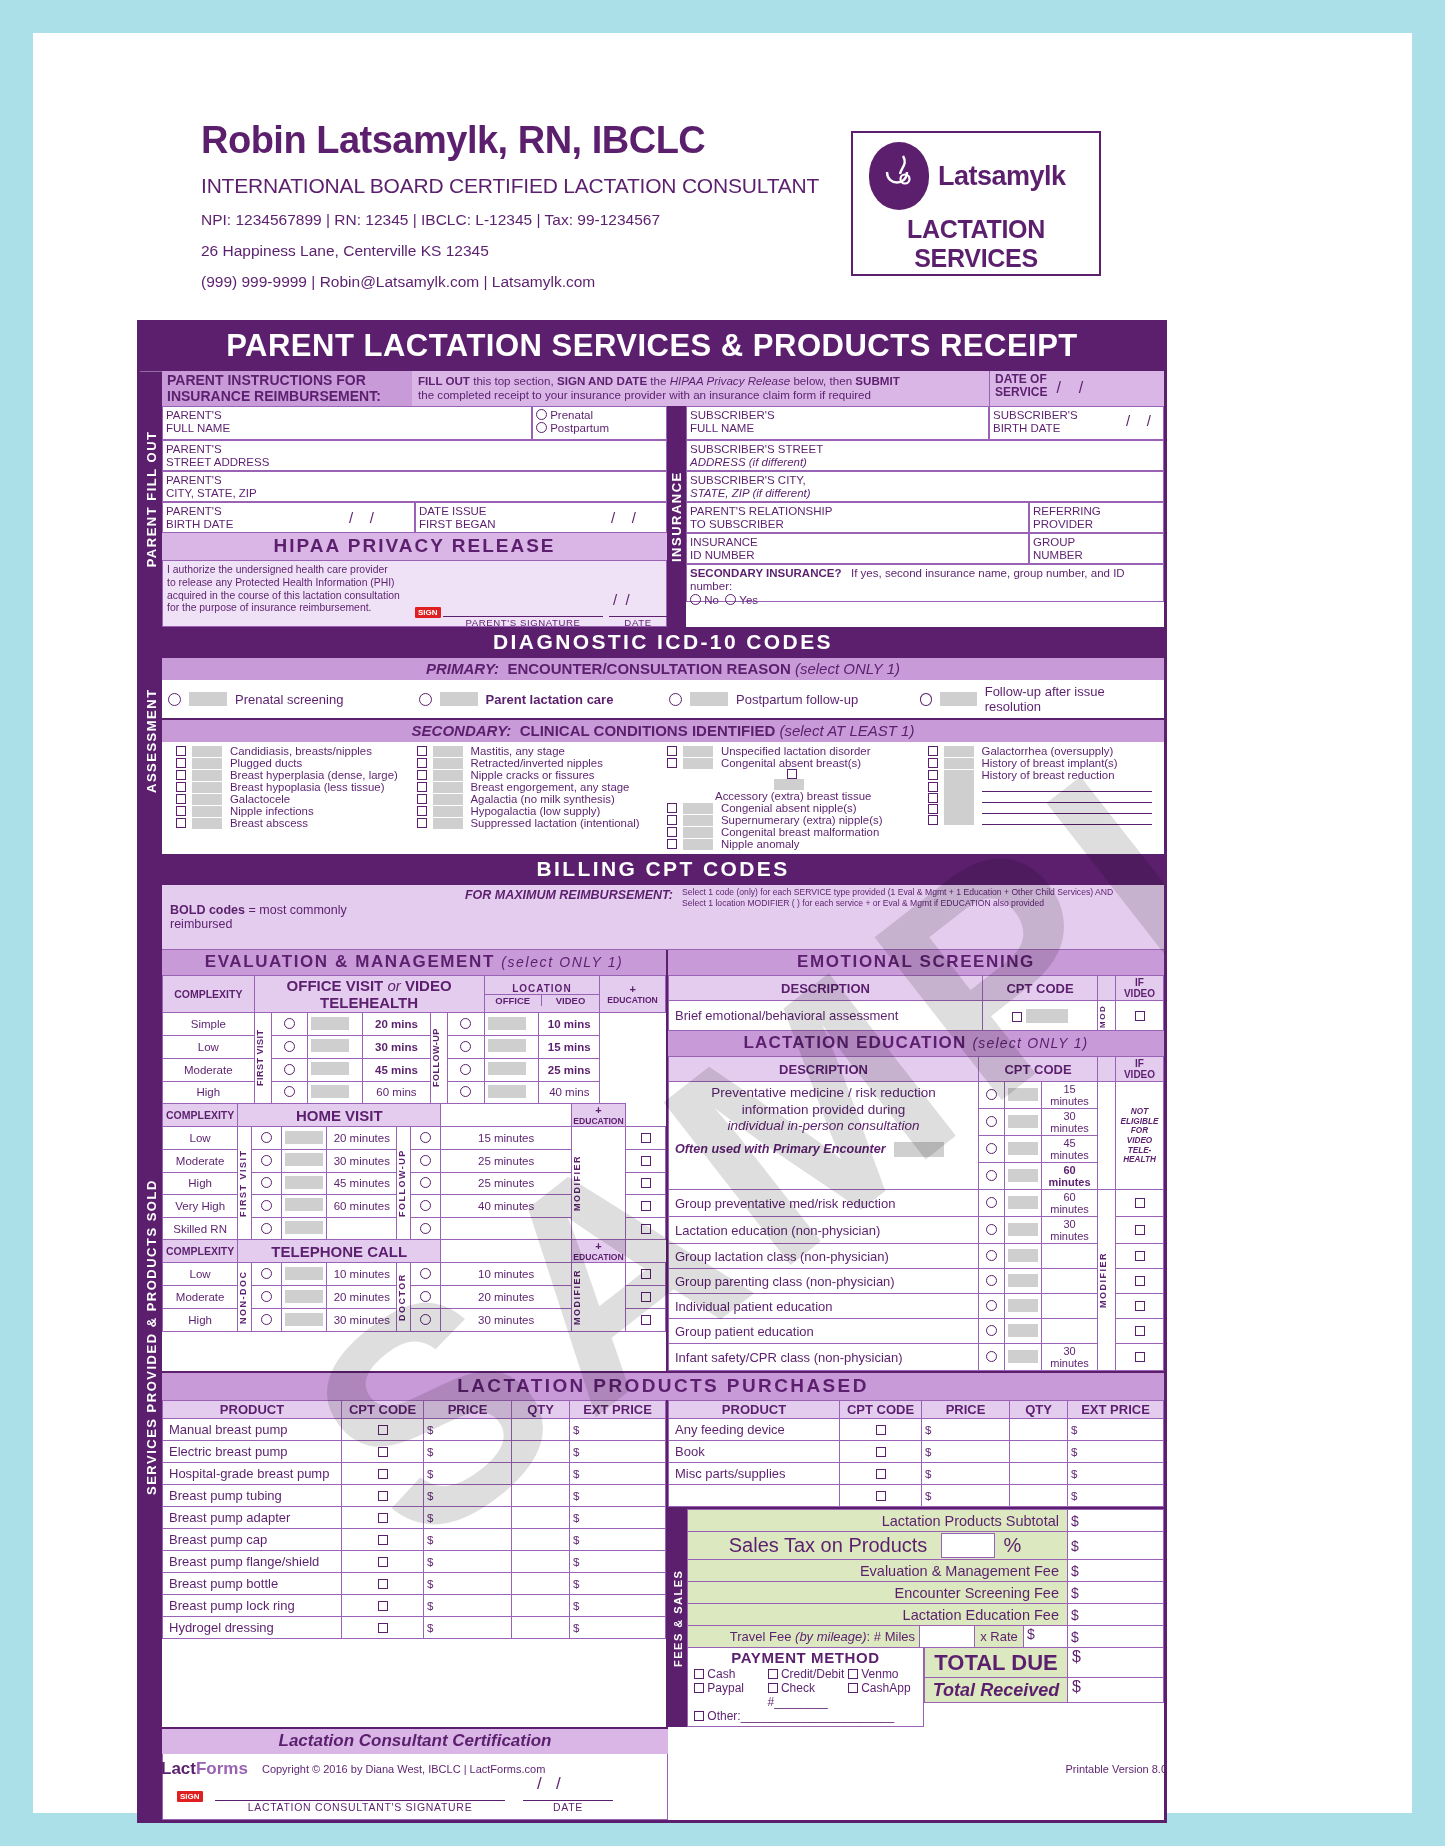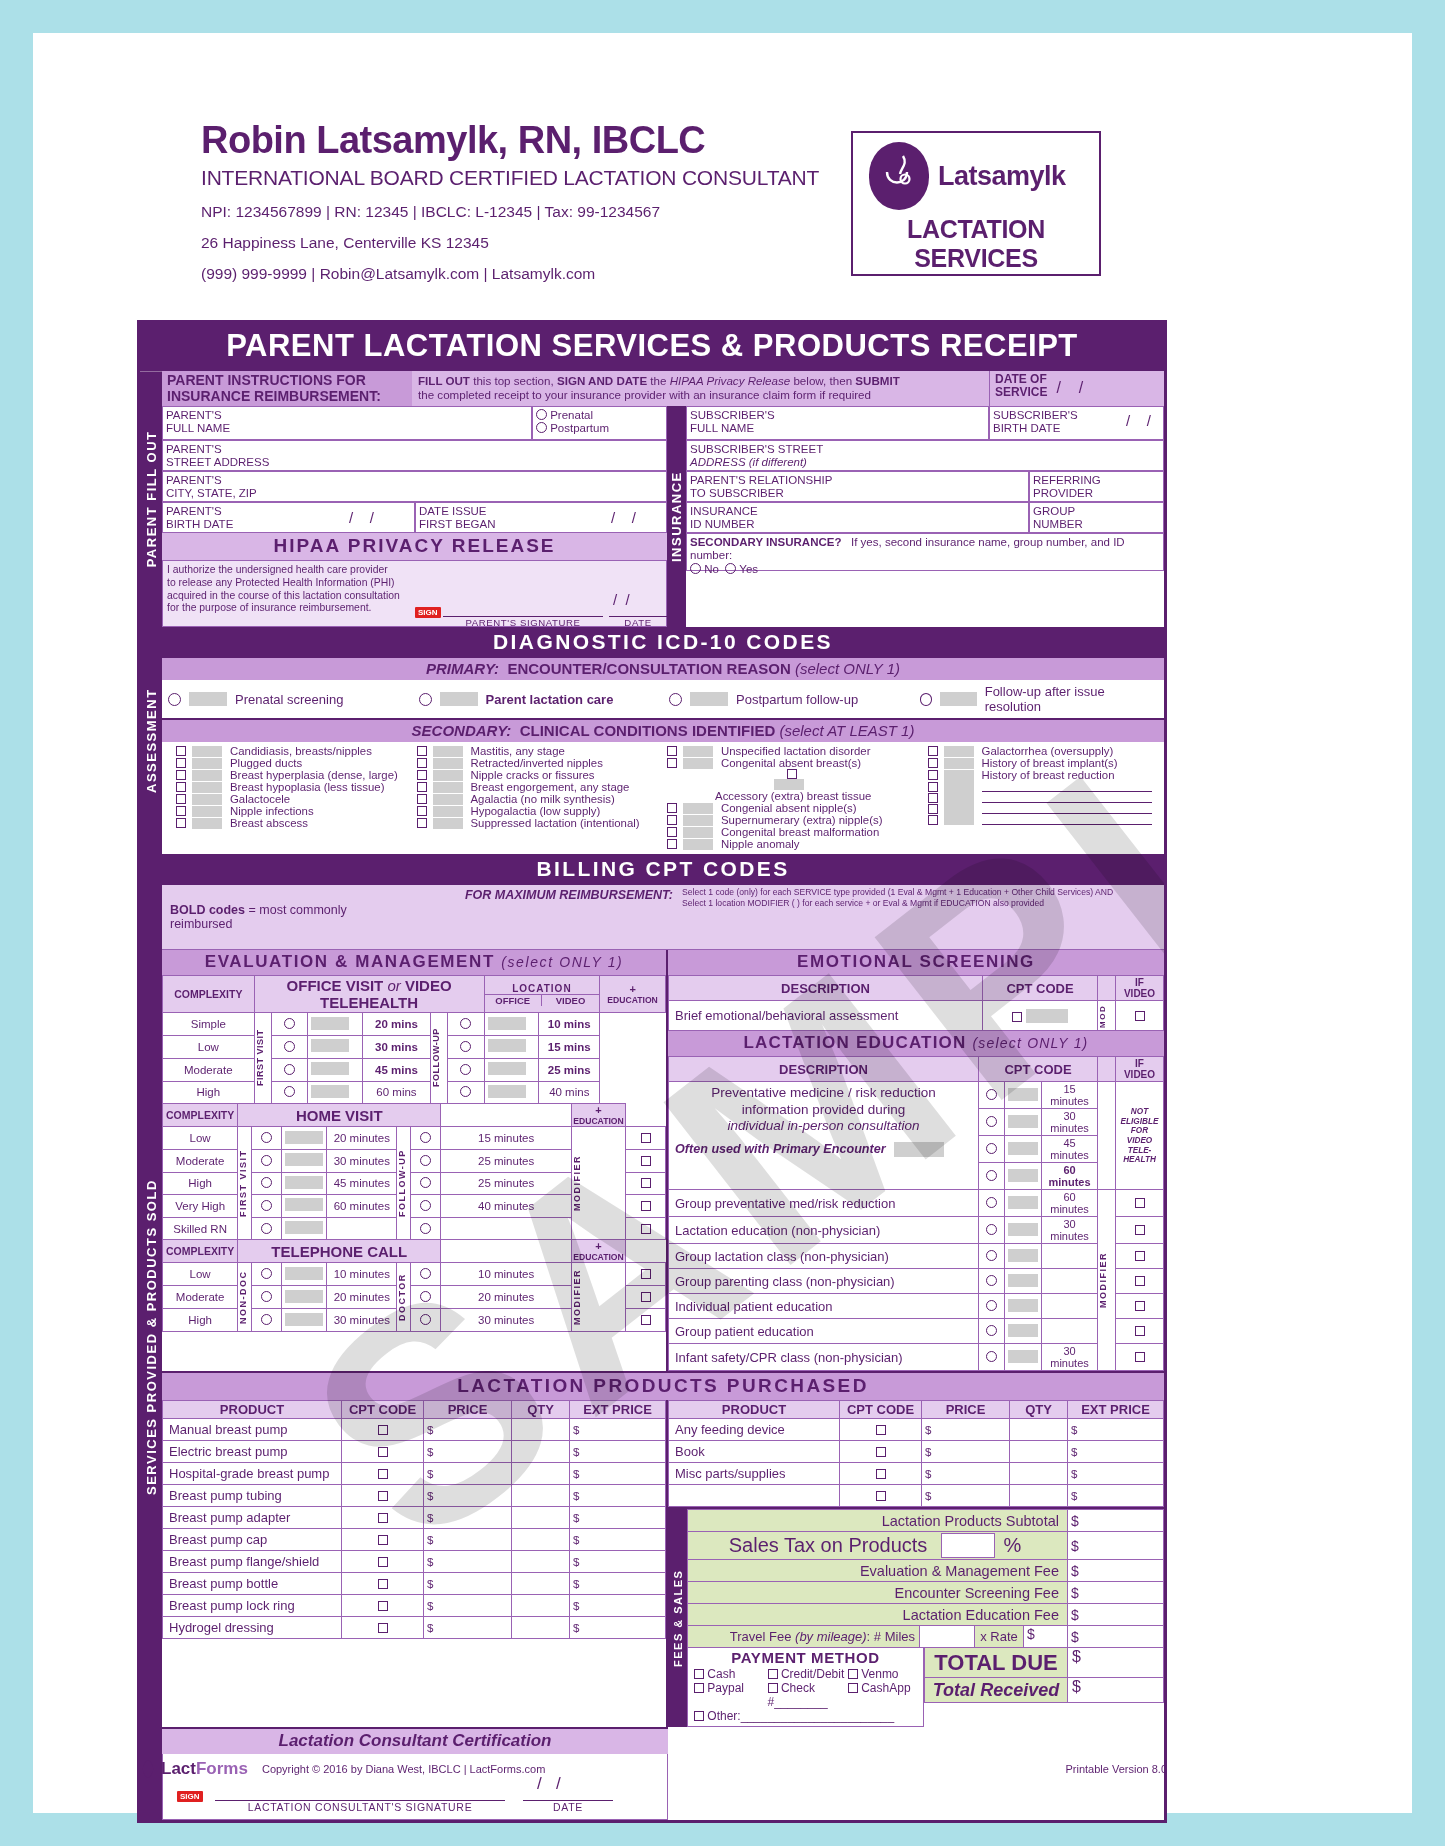--- a/index.html
+++ b/index.html
@@ -11,21 +11,21 @@
     color:#5b1f6e;
   }
   .page {
     position:absolute; left:33px; top:33px;
     width:1379px; height:1780px;
     background:#ffffff;
   }
   
   .letterhead { position:absolute; left:168px; top:88px; width:1060px; }
   .lh-name { font-size:38px; font-weight:bold; letter-spacing:-0.5px; color:#5b1f6e; line-height:1.05; }
-  .lh-sub { font-size:21px; color:#5b1f6e; letter-spacing:-0.2px; margin-top:5px; }
+  .lh-sub { font-size:21px; color:#5b1f6e; letter-spacing:-0.2px; margin-top:13px; }
   .lh-line { font-size:15.5px; color:#5b1f6e; margin-top:13px; }
   .logo-box {
     position:absolute; left:818px; top:98px; width:250px; height:145px;
     border:2px solid #5b1f6e; background:#fff;
   }
   .logo-row { display:flex; align-items:center; height:86px; padding-left:16px; }
   .logo-mark { width:60px; height:68px; border-radius:50%/48%; background:#5b1f6e; position:relative; flex:0 0 auto;}
   .logo-mark svg { position:absolute; left:12px; top:10px; }
   .logo-word { font-size:27px; font-weight:bold; margin-left:9px; color:#5b1f6e; letter-spacing:-0.5px;}
   .logo-sub { text-align:center; font-size:25px; font-weight:bold; letter-spacing:-0.3px; color:#5b1f6e; margin-top:-4px;}
@@ -181,20 +181,24 @@
               </div>
               <div class="cell" style="width:175px;height:34px;">
                 <div>SUBSCRIBER'S</div>
                   <div>BIRTH DATE</div>
                 <span style="position:absolute;right:12px;top:6px;font-size:15px;">/&nbsp;&nbsp;&nbsp;&nbsp;/</span>
               </div>
             </div>
             <div class="cell" style="height:31px;">
               <div>SUBSCRIBER'S STREET</div>
                 <div><i>ADDRESS (if different)</i></div>
+            </div>
+            <div class="cell" style="height:31px;">
+              <div>SUBSCRIBER'S CITY,</div>
+                <div><i>STATE, ZIP (if different)</i></div>
             </div>
             <div class="row">
               <div class="cell" style="flex:1;height:31px;">
                 <div>PARENT'S RELATIONSHIP</div>
                   <div>TO SUBSCRIBER</div>
               </div>
               <div class="cell" style="width:135px;height:31px;">
                 <div>REFERRING</div>
                   <div>PROVIDER</div>
               </div>

